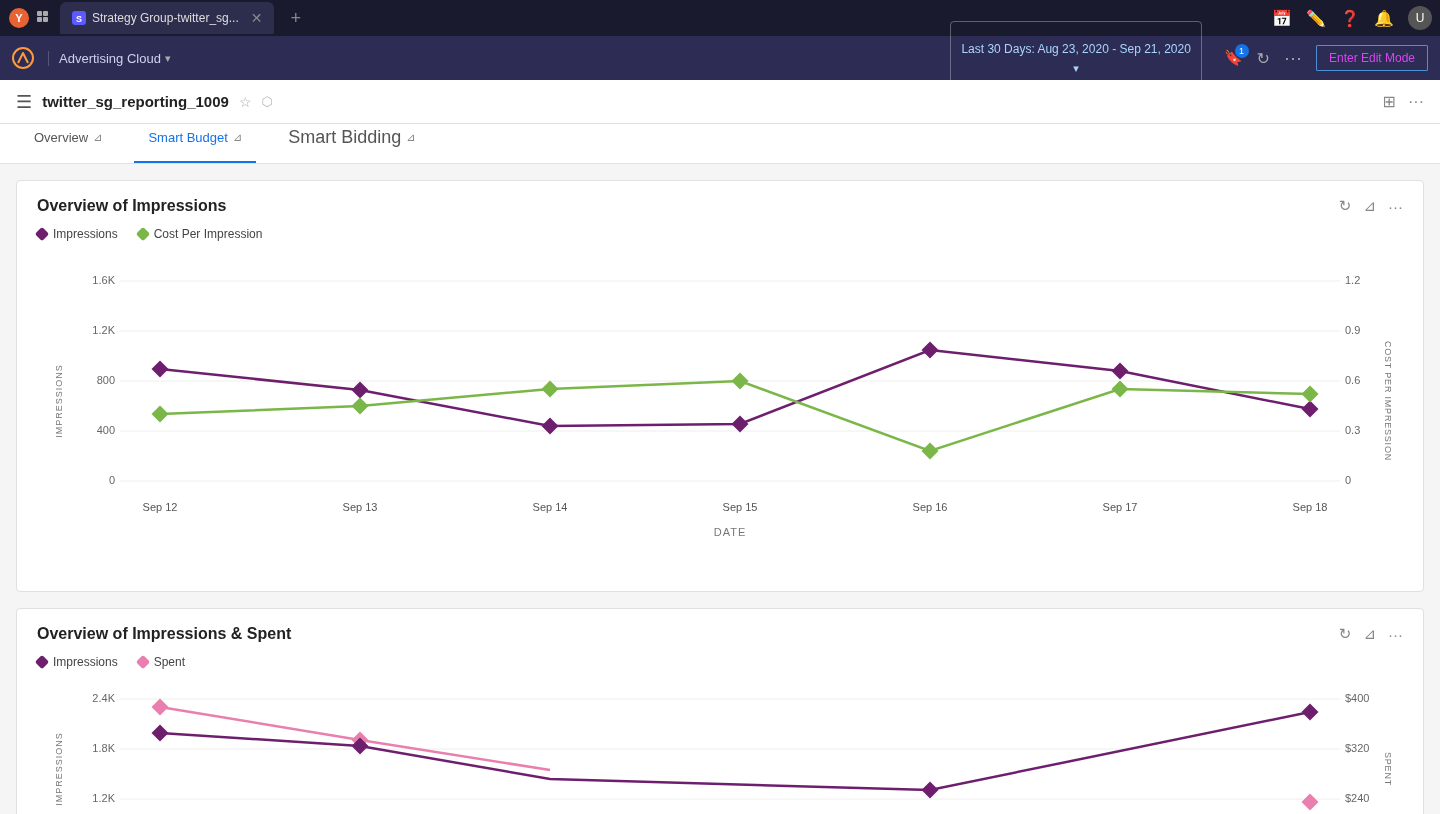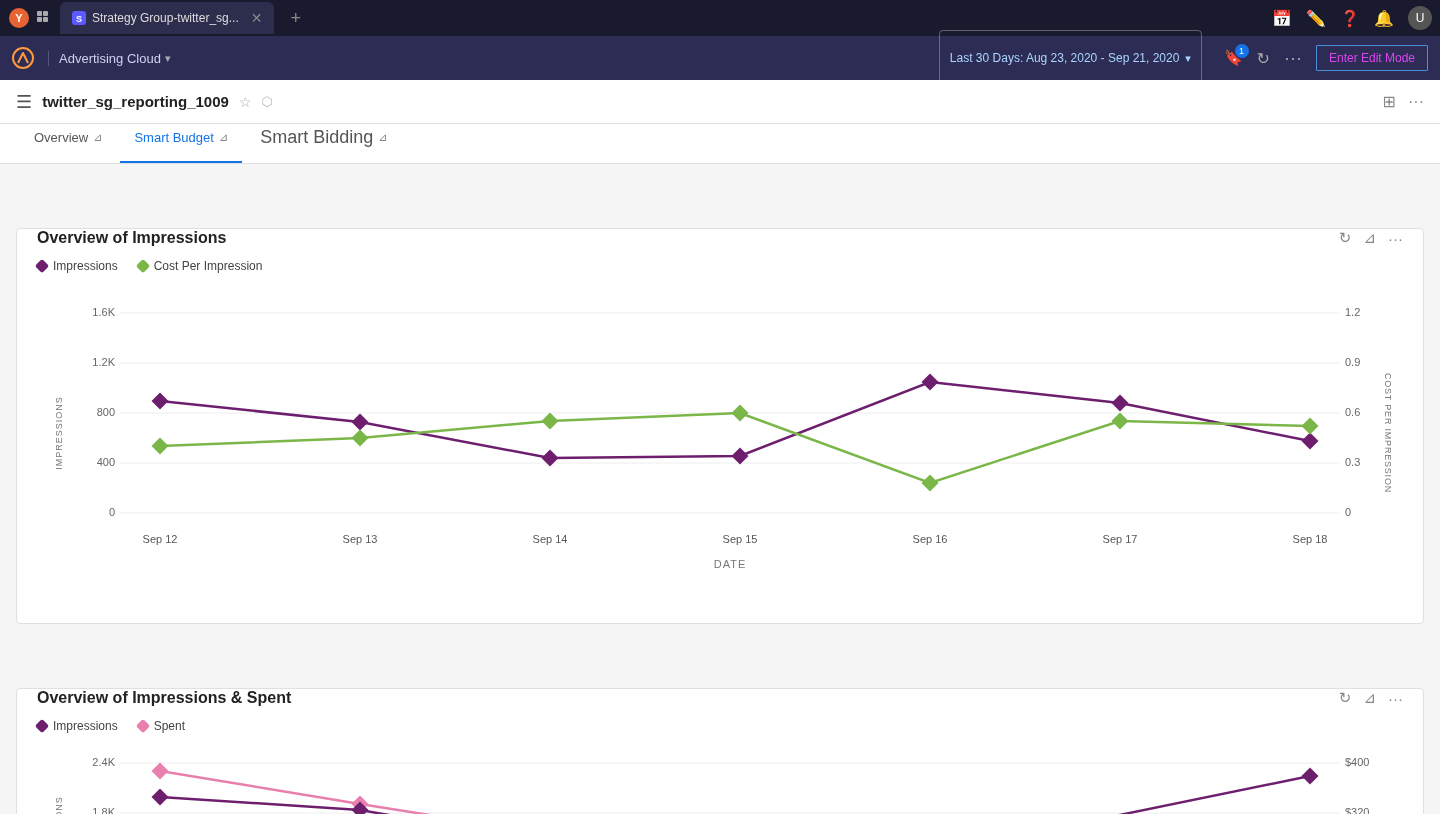--- a/index.html
+++ b/index.html
@@ -42,21 +42,21 @@
       display: flex; align-items: center; gap: 6px; font-size: 14px; font-weight: 600; color: white;
     }
     .app-name-badge {
       display: flex; align-items: center; gap: 4px; font-size: 13px; color: #d0d0e8;
       border-left: 1px solid rgba(255,255,255,0.2); padding-left: 10px; margin-left: 4px; justify-content: center;
     }
     .header-spacer { flex: 1; }
     .date-range-btn {
       display: flex; align-items: center; gap: 6px;
       background: transparent; border: 1px solid rgba(255,255,255,0.3);
-      color: #aad4ff; border-radius: 4px; padding: 20px 10px; font-size: 12px; cursor: pointer;
+      color: #aad4ff; border-radius: 4px; padding: 20px 10px; font-size: 12px; cursor: pointer; flex-direction: column;
     }
     .header-icons { display: flex; align-items: center; gap: 14px; margin-left: 12px; }
     .header-icon { color: #aaa; font-size: 15px; cursor: pointer; position: relative; }
     .notification-badge {
       position: absolute; top: -5px; right: -6px;
       background: #1473e6; color: white; border-radius: 50%;
       width: 14px; height: 14px; font-size: 9px; display: flex; align-items: center; justify-content: center;
     }
     .edit-mode-btn {
       background: transparent; border: 1px solid #4a90d9; color: #d946ef;
@@ -72,38 +72,38 @@
     .hamburger { font-size: 18px; color: #555; cursor: pointer; }
     .workspace-title { font-size: 15px; font-weight: 600; color: #222; }
     .star-icon { color: #aaa; font-size: 14px; cursor: pointer; }
     .share-icon { color: #aaa; font-size: 14px; cursor: pointer; }
     .ws-spacer { flex: 1; }
     .ws-icons { display: flex; align-items: center; gap: 12px; color: #888; }
 
     
     .tab-bar {
       background: #fff; border-bottom: 1px solid #e0e0e0;
-      display: flex; align-items: flex-end; padding: 0 20px; gap: 4px;
+      display: flex; align-items: flex-end; padding: 0 20px; gap: 18px;
       height: 40px;
     }
     .nav-tab {
       padding: 0 14px 10px; font-size: 13px; color: #555; cursor: pointer;
       display: flex; align-items: center; gap: 5px; border-bottom: 2px solid transparent;
       height: 100%; position: relative;
     }
     .nav-tab.active { color: #1473e6; border-bottom: 2px solid #1473e6; font-weight: 500; margin-top: 44px; }
     .filter-icon { font-size: 11px; color: #888; }
 
     
     .main-content { padding: 16px; display: flex; flex-direction: column; gap: 16px; }
 
     
     .chart-card {
       background: #fff; border-radius: 4px;
-      border: 1px solid #e0e0e0; padding: 0 20px 16px 20px; margin-top: 48px;
+      border: 1px solid #e0e0e0; padding: 16px 20px 16px 20px;
     }
     .card-header {
       display: flex; align-items: center; justify-content: space-between; margin-bottom: 12px;
     }
     .card-title { font-size: 16px; font-weight: 600; color: #222; }
     .card-actions { display: flex; align-items: center; gap: 12px; color: #888; font-size: 15px; }
 
     
     .legend { display: flex; align-items: center; gap: 20px; margin-bottom: 10px; }
     .legend-item { display: flex; align-items: center; gap: 6px; font-size: 12px; color: #444; }

